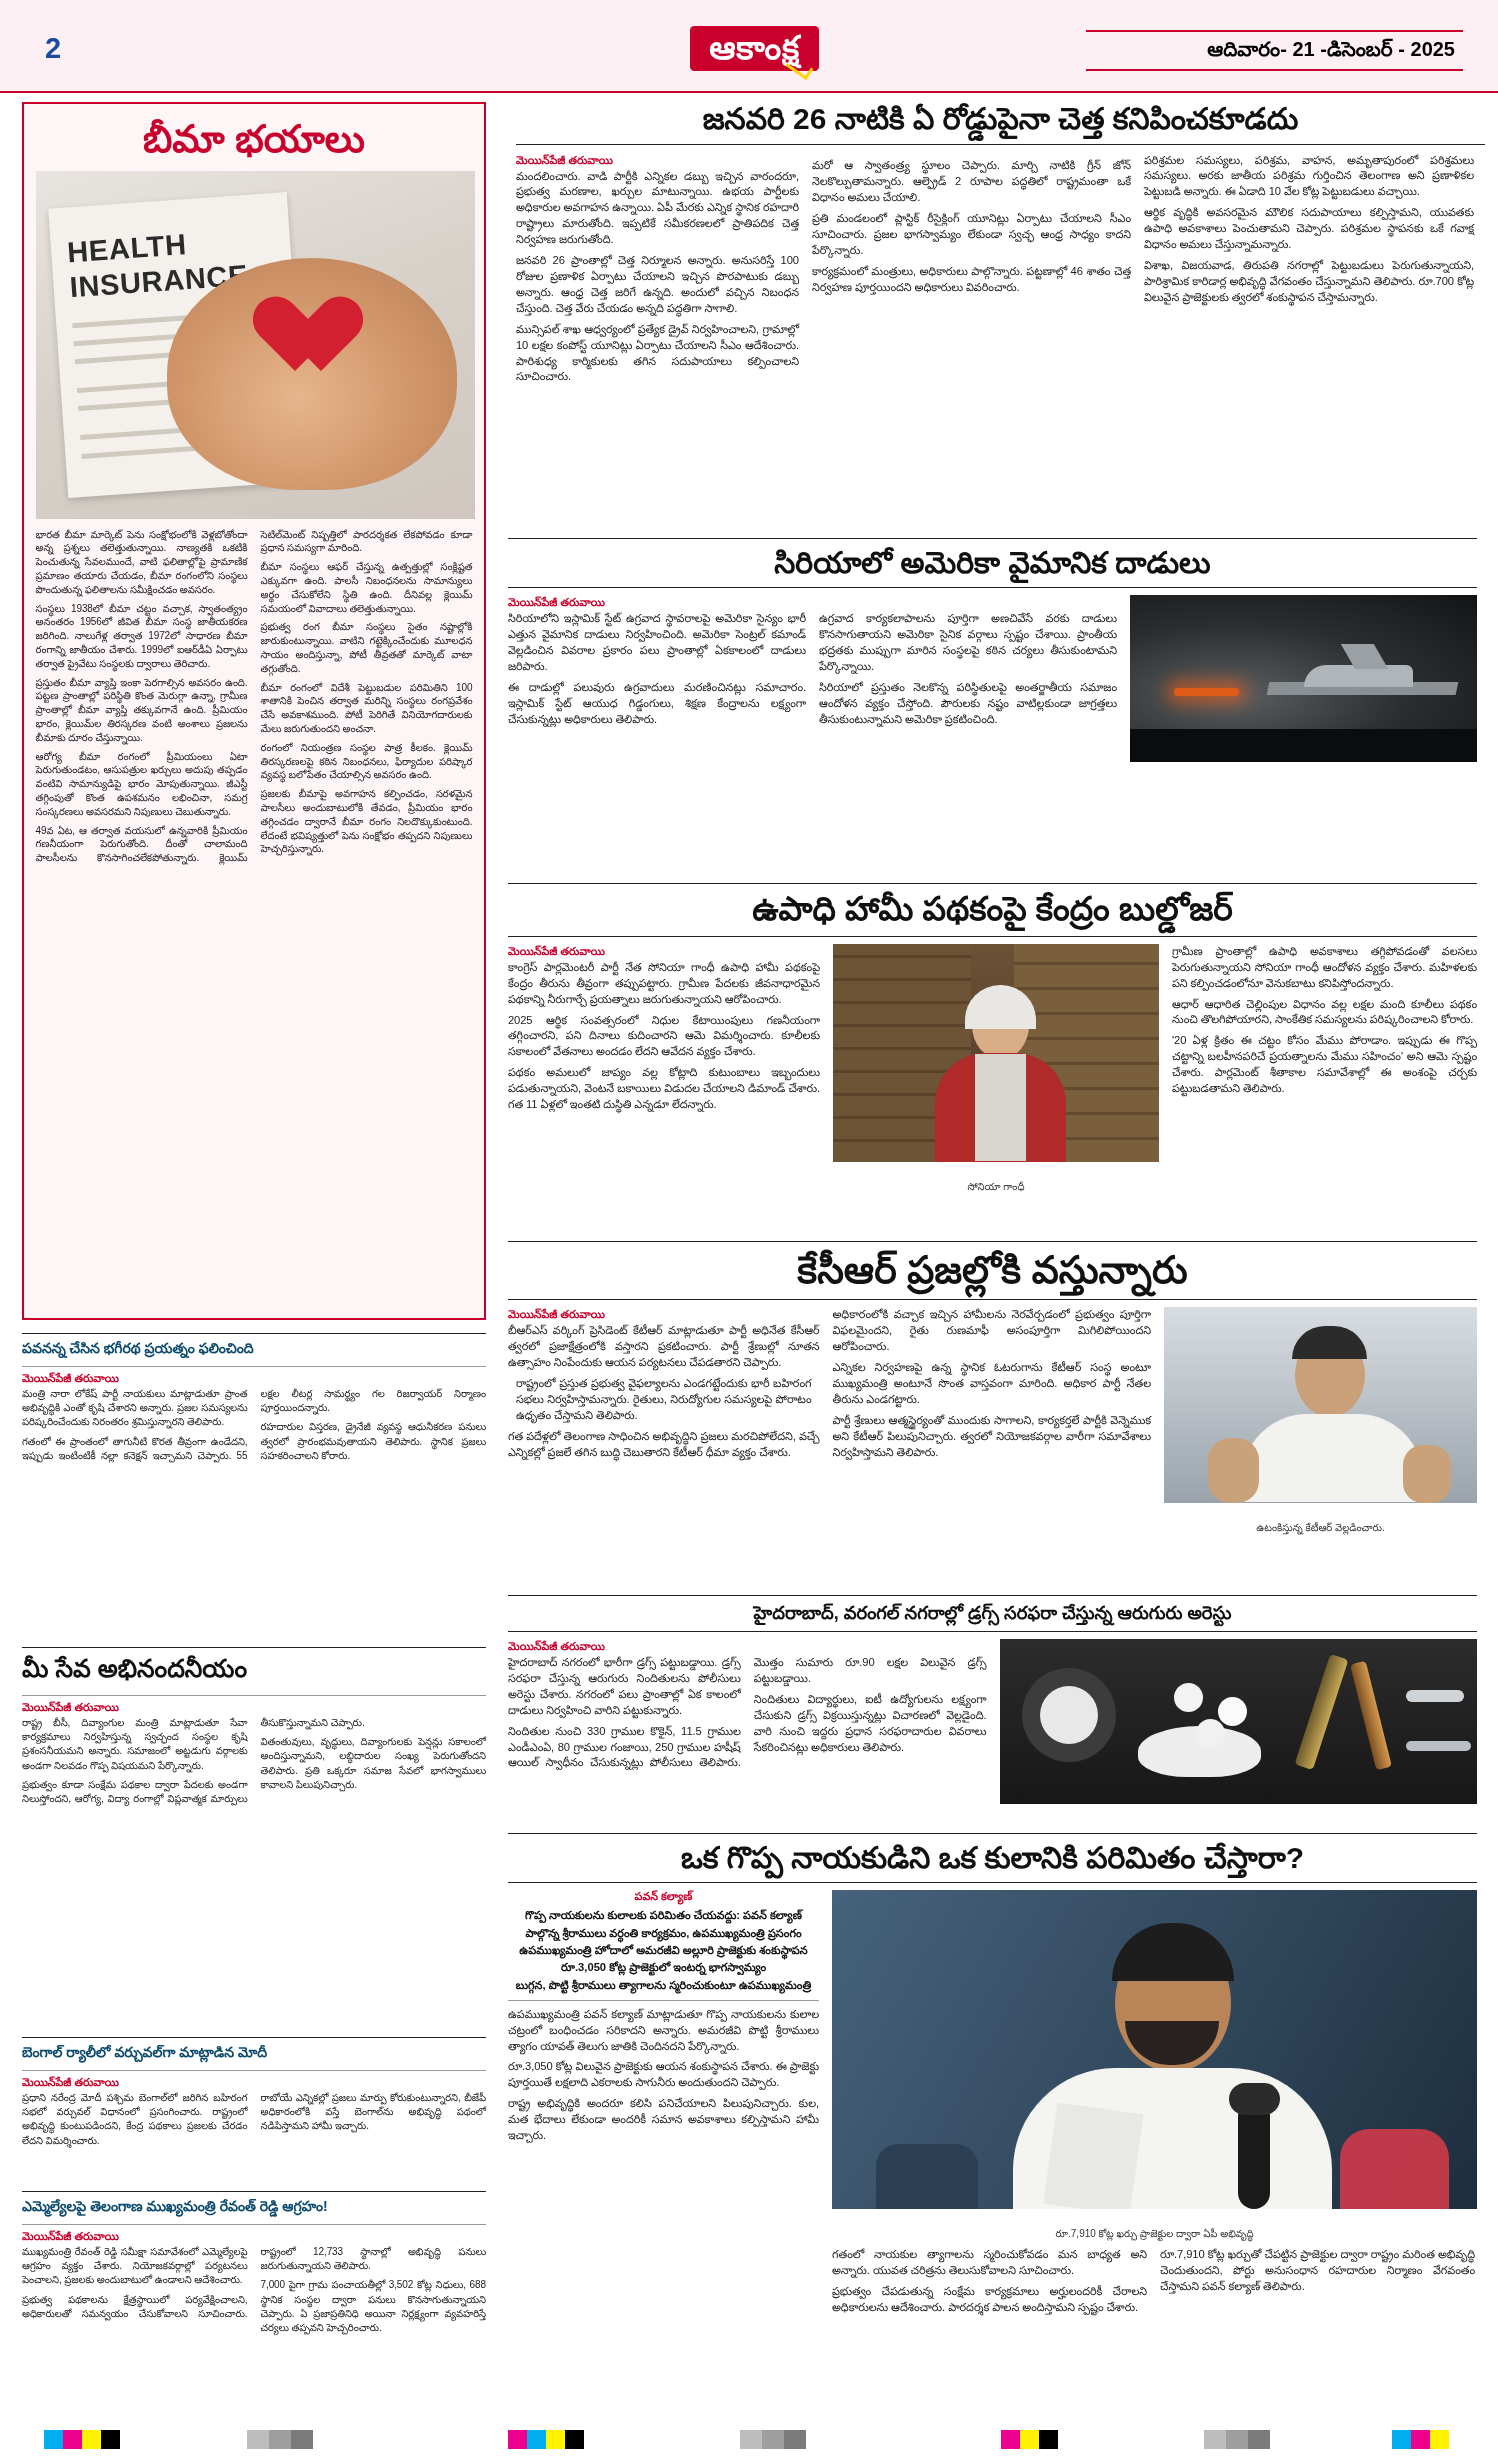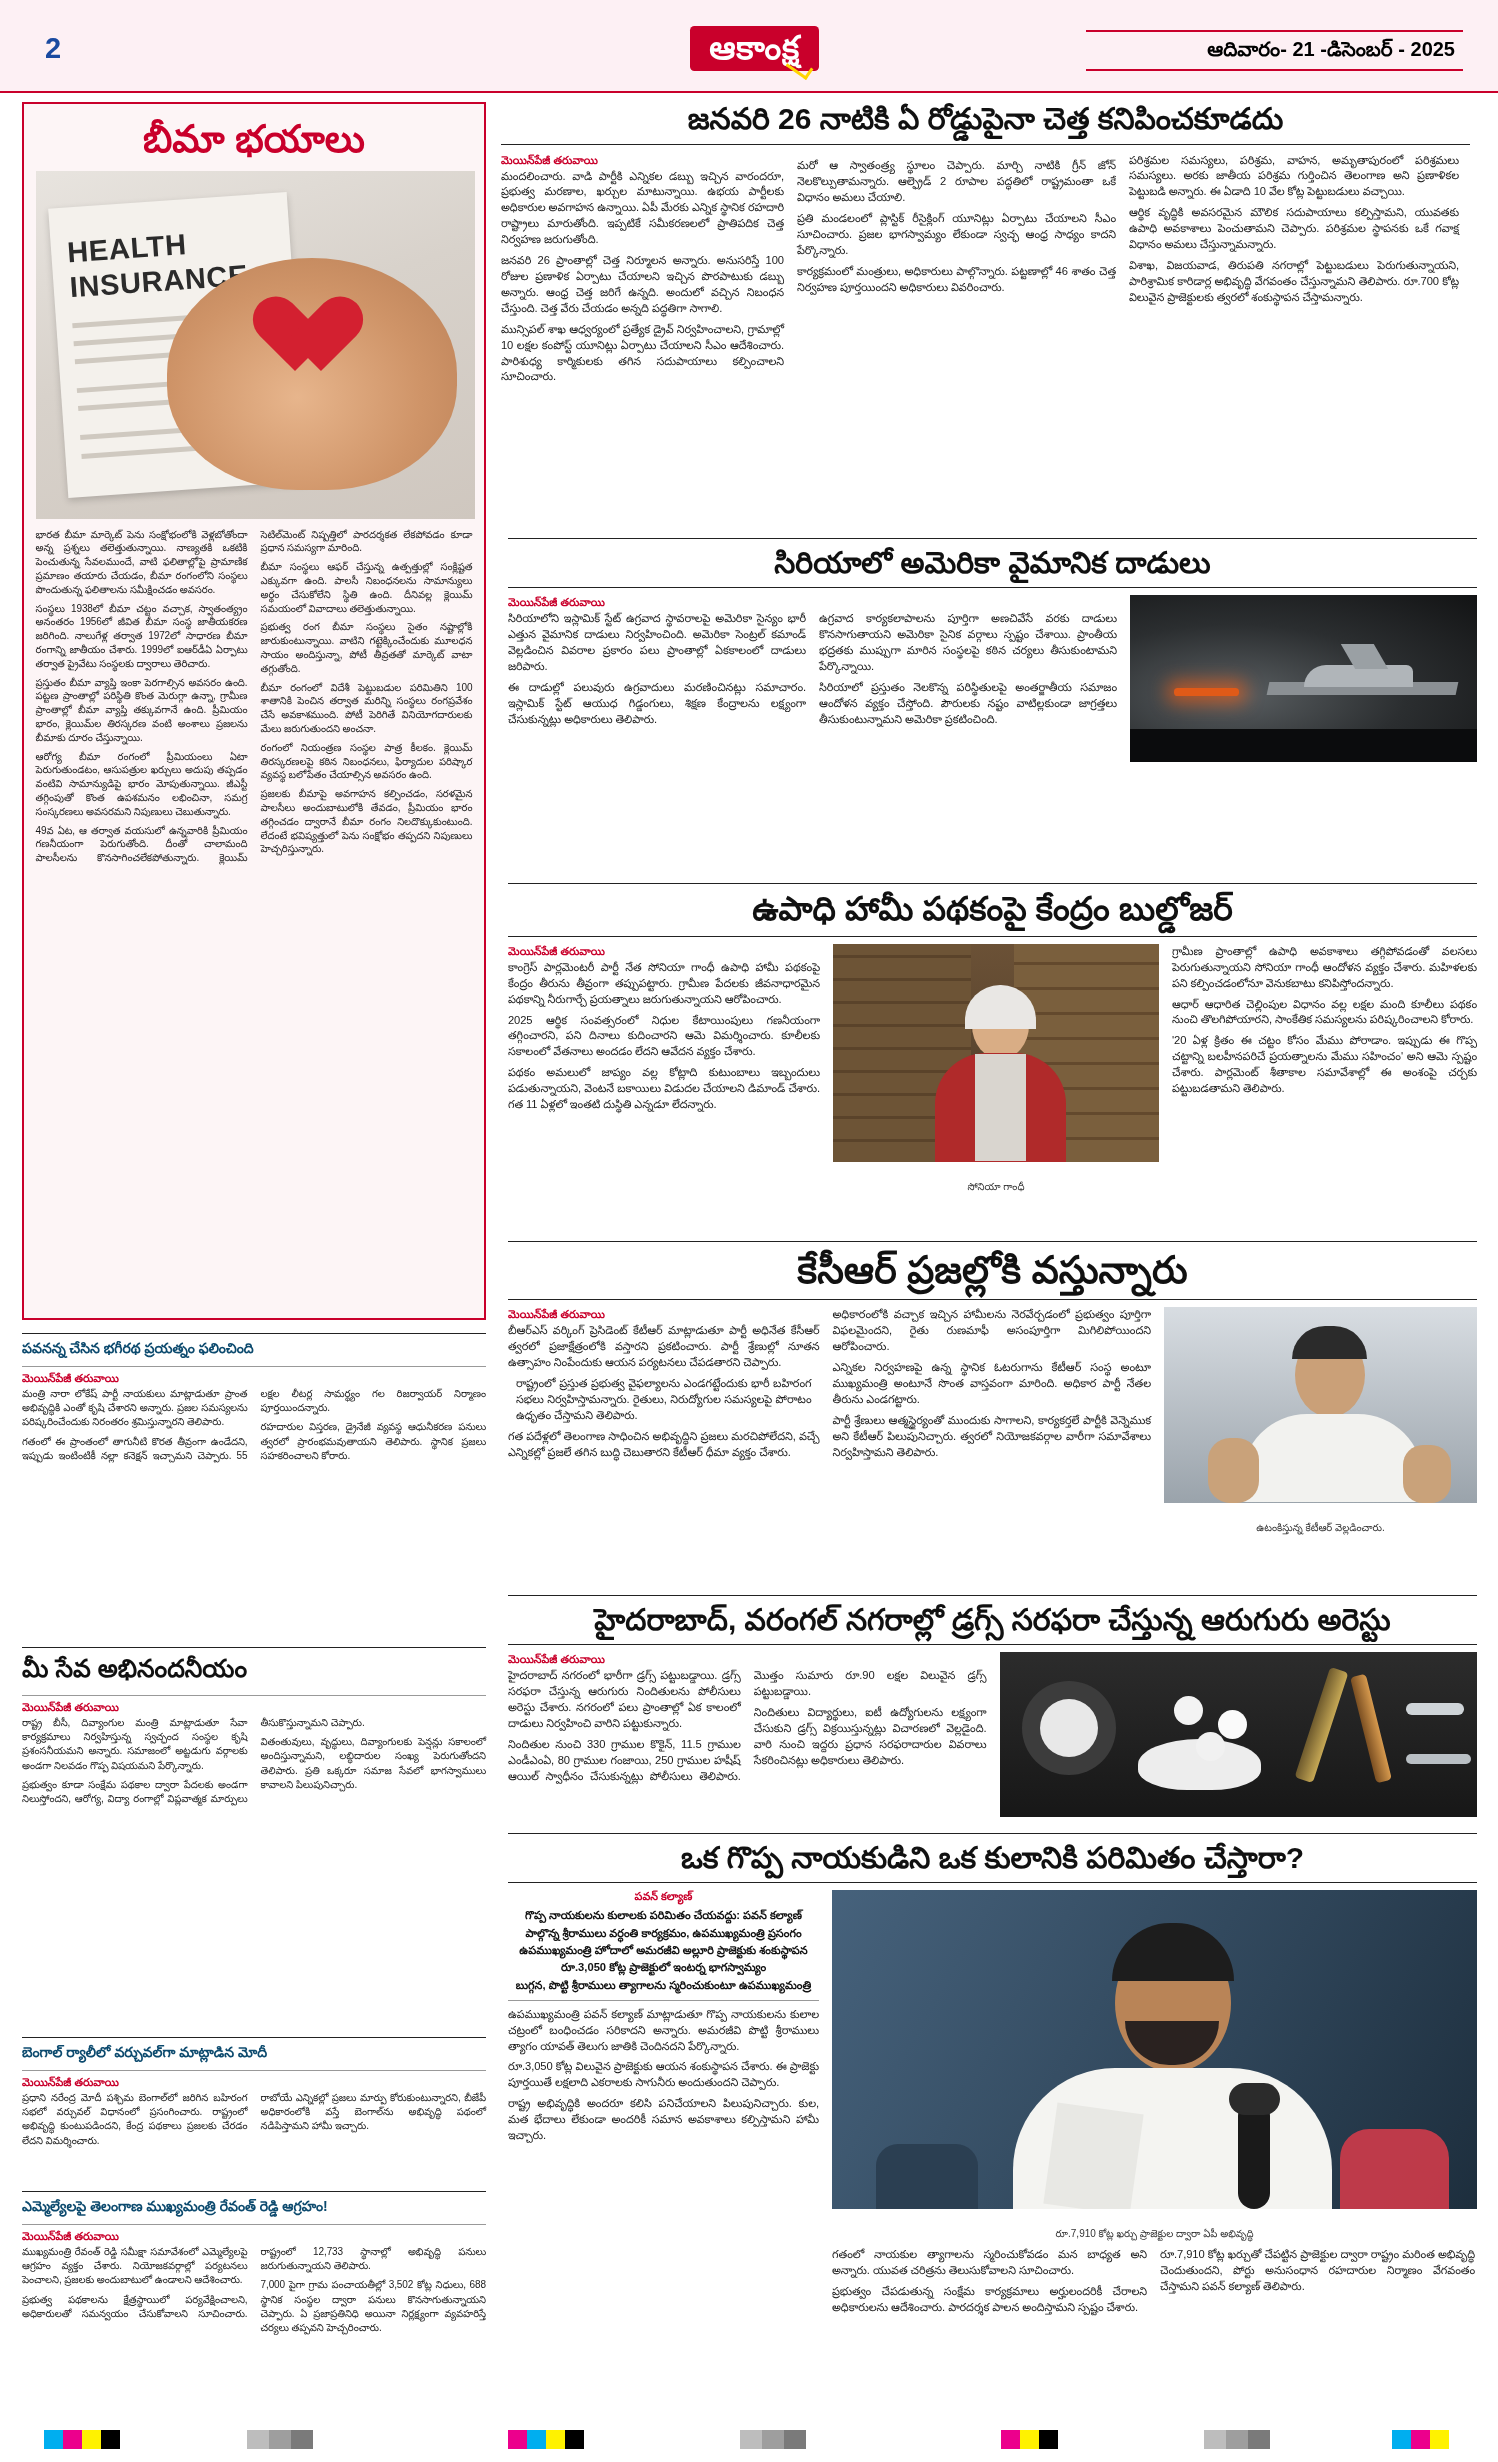--- a/index.html
+++ b/index.html
@@ -147,36 +147,36 @@
     transform: rotate(-45deg); transform-origin: 0 100%;
   }
   .ins-photo .heart:after { left:0; transform: rotate(45deg); transform-origin: 100% 100%; }
 
   
   .colwrap { column-gap: 13px; }
 
   
   #jan26 {
     position: absolute;
-    left: 501px; top: 102px;
+    left: 516px; top: 102px;
     width: 969px;
   }
   #jan26 .headline { font-size: 30px; }
 
   #syria { position:absolute; left:508px; top:538px; width:969px; }
   #syria .headline { font-size: 30px; color:#111; }
 
   #upadhi { position:absolute; left:508px; top:883px; width:969px; }
   #upadhi .headline { font-size: 33px; }
 
   #kcr { position:absolute; left:508px; top:1241px; width:969px; }
   #kcr .headline { font-size: 38px; }
 
   #drugs { position:absolute; left:508px; top:1595px; width:969px; }
-  #drugs .headline { font-size: 30px; }
+  #drugs .headline { font-size: 18px; }
 
   #pawan { position:absolute; left:508px; top:1833px; width:969px; }
   #pawan .headline { font-size: 30px; }
 
   
   #pavan-story { position:absolute; left:22px; top:1333px; width:464px; }
   #seva-story  { position:absolute; left:22px; top:1647px; width:464px; }
   #bengal-story{ position:absolute; left:22px; top:2037px; width:464px; }
   #mla-story   { position:absolute; left:22px; top:2191px; width:464px; }
 

